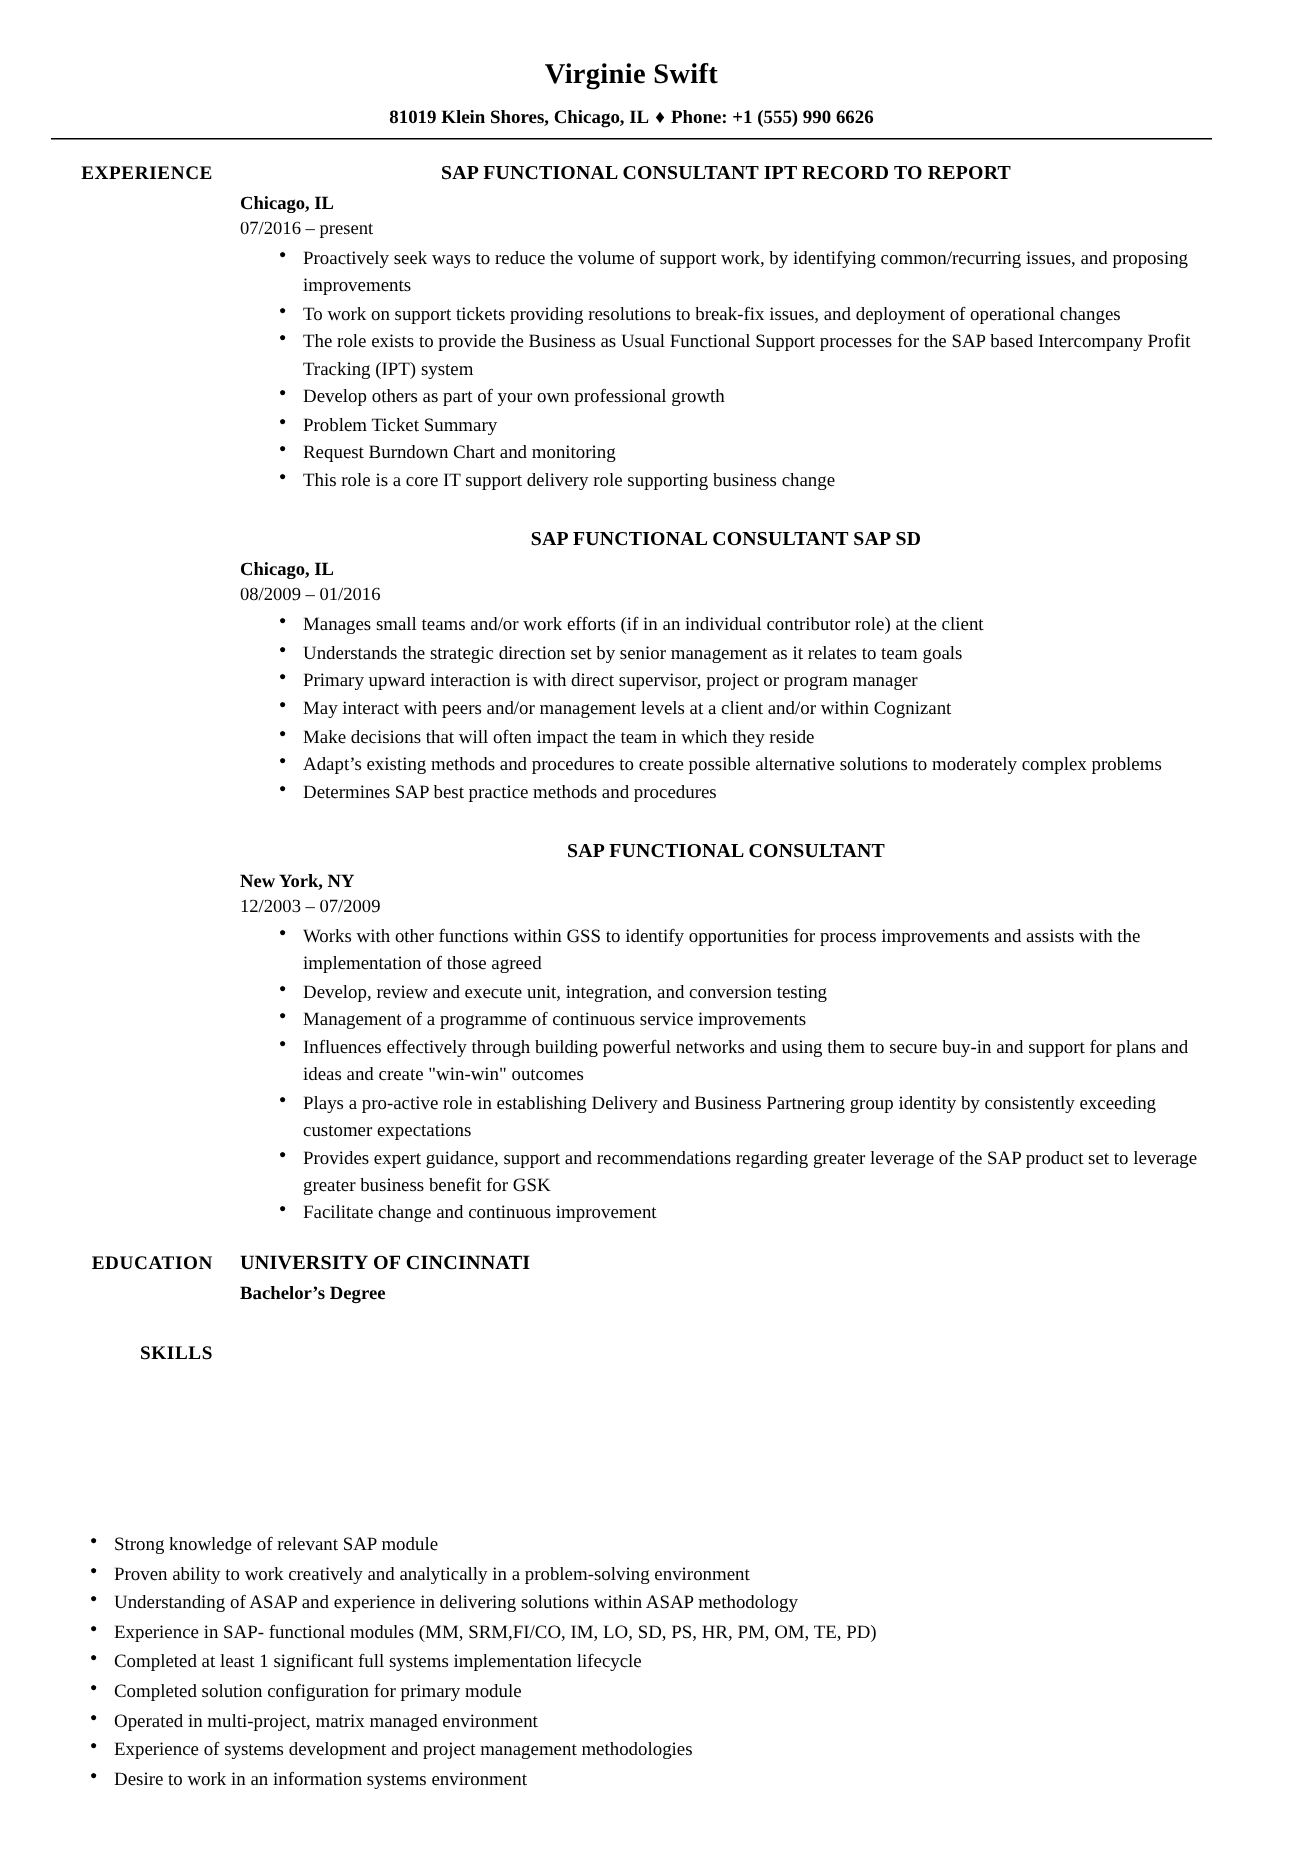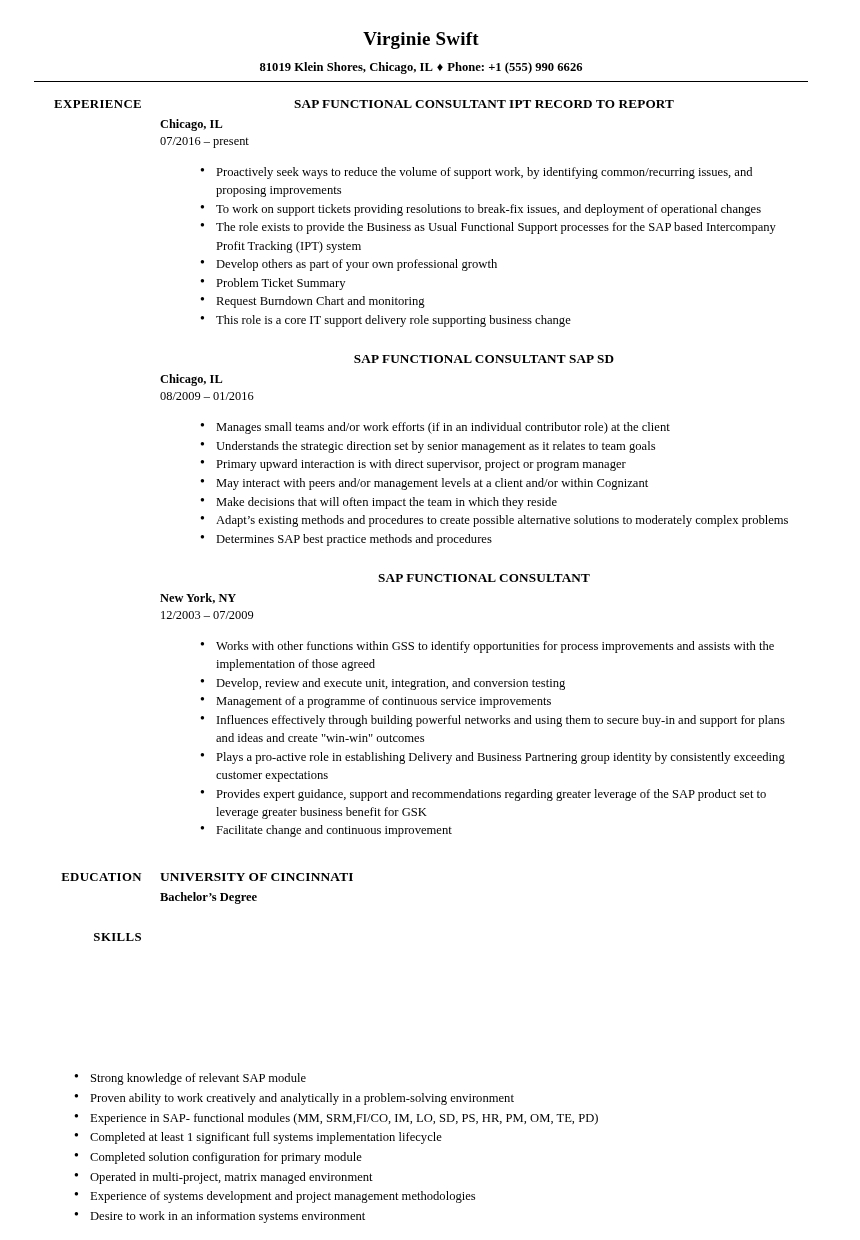--- a/index.html
+++ b/index.html
@@ -12,21 +12,21 @@
     height: 1240px;
     font-family: "Liberation Serif", "DejaVu Serif", serif;
     color: #000000;
     position: relative;
     overflow: hidden;
   }
   .page {
     width: 860px;
     height: 1240px;
     box-sizing: border-box;
-    padding: 22px 52px 0 34px;
+    padding: 33px 52px 0 34px;
     position: relative;
   }
 
   
   .resume-name {
     text-align: center;
     font-weight: bold;
     font-size: 19px;
     letter-spacing: 0.2px;
     margin: 6px 0 10px 0;
@@ -90,21 +90,21 @@
     margin: 0 0 2px 0;
   }
   .job-dates {
     font-size: 12.4px;
     margin: 0 0 3px 0;
   }
 
   
   ul.bullets {
     list-style: none;
-    margin: 14px;
+    margin: 0;
     padding: 0 0 0 26px;
   }
   ul.bullets li {
     position: relative;
     font-size: 12.6px;
     line-height: 1.44;
     padding-left: 16px;
     margin-bottom: 0.5px;
   }
   ul.bullets li::before {
@@ -206,20 +206,21 @@
       <div class="edu-degree">Bachelor’s Degree</div>
     </div>
   </div>
 
   <div class="section block-skills">
     <div class="section-label">SKILLS</div>
     <div class="section-body skills-body">
       <ul class="bullets">
         <li>Strong knowledge of relevant SAP module</li>
         <li>Proven ability to work creatively and analytically in a problem-solving environment</li>
+        <li>Understanding of ASAP and experience in delivering solutions within ASAP methodology</li>
         <li>Experience in SAP- functional modules (MM, SRM,FI/CO, IM, LO, SD, PS, HR, PM, OM, TE, PD)</li>
         <li>Completed at least 1 significant full systems implementation lifecycle</li>
         <li>Completed solution configuration for primary module</li>
         <li>Operated in multi-project, matrix managed environment</li>
         <li>Experience of systems development and project management methodologies</li>
         <li>Desire to work in an information systems environment</li>
       </ul>
     </div>
   </div>
 

